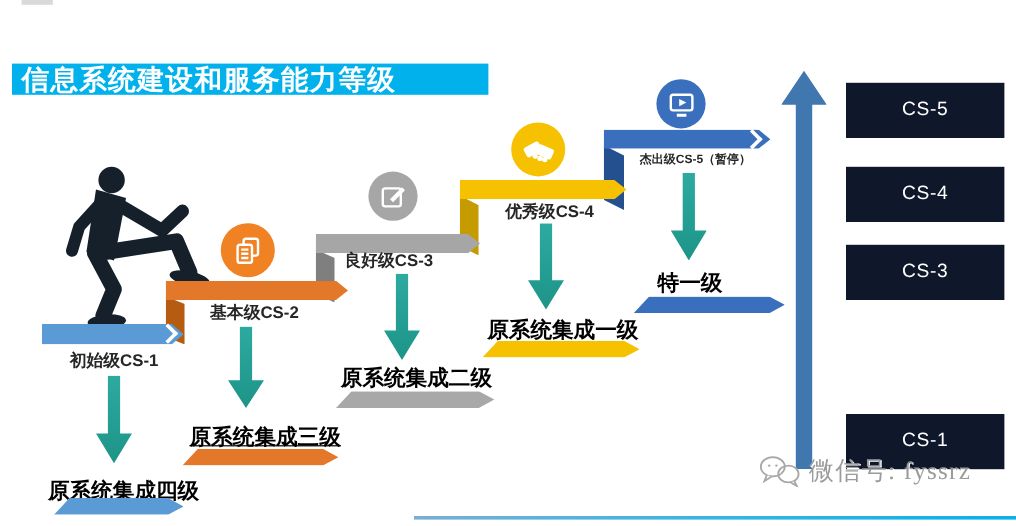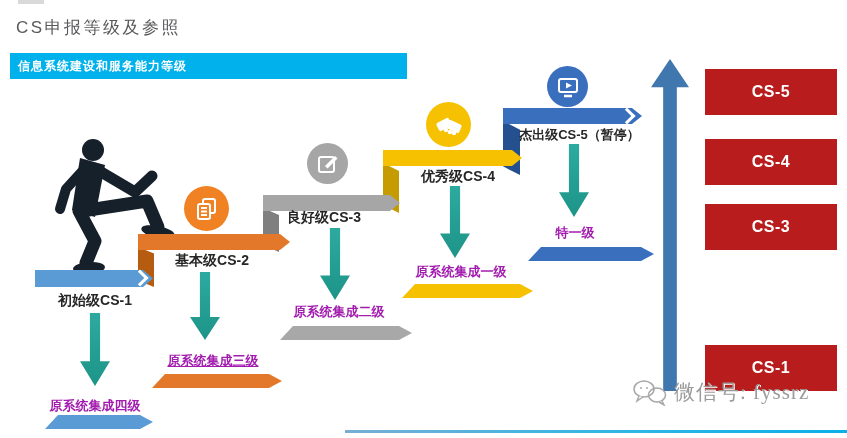--- a/index.html
+++ b/index.html
@@ -5,21 +5,21 @@
   html,body{margin:0;padding:0;background:#fff;}
   #stage{
     position:relative;width:847px;height:438px;background:#ffffff;overflow:hidden;
     font-family:"Liberation Sans","DejaVu Sans",sans-serif;
   }
   .abs{position:absolute;}
   
   .top-mark{left:18px;top:0;width:26px;height:4px;background:#d9d9d9;}
   .page-title{left:16px;top:16px;font-size:17px;letter-spacing:2.5px;color:#58595b;}
   .banner{left:10px;top:53px;width:397px;height:26px;background:#00b1ec;color:#fff;
-    font-weight:bold;font-size:12px;letter-spacing:1px;line-height:26px;padding-left:8px;
+    font-weight:bold;font-size:23px;letter-spacing:1px;line-height:26px;padding-left:8px;
     box-sizing:border-box;}
   
   .bar{height:16px;clip-path:polygon(0 0,calc(100% - 10px) 0,100% 50%,calc(100% - 10px) 100%,0 100%);}
   .bar1{left:35px;top:270px;width:118px;height:17px;background:#5b9bd5;}
   .bar2{left:138px;top:234px;width:152px;background:#e4782a;}
   .bar3{left:263px;top:195px;width:137px;background:#a6a6a6;}
   .bar4{left:383px;top:150px;width:139px;background:#f6c100;}
   .bar5{left:503px;top:108px;width:139px;background:#3a6fbe;}
   
   .fold{clip-path:polygon(0 0,100% 16%,100% 100%,0 84%);}
@@ -31,31 +31,31 @@
   .chev{width:9px;height:9px;border-top:3px solid #fff;border-right:3px solid #fff;
     transform:rotate(45deg);}
   .chev1{left:134px;top:272px;}
   .chev5{left:621px;top:110px;}
   
   .slbl{font-weight:bold;color:#262626;font-size:14px;text-align:center;white-space:nowrap;}
   .lbl1{left:40px;top:292px;width:110px;}
   .lbl2{left:152px;top:252px;width:120px;}
   .lbl3{left:274px;top:209px;width:100px;}
   .lbl4{left:408px;top:168px;width:100px;}
-  .lbl5{left:512px;top:126px;width:135px;font-size:13px;}
+  .lbl5{left:512px;top:126px;width:135px;font-size:10px;}
   
   .darr{width:30px;background:linear-gradient(#2daaa0,#1d9488);
     clip-path:polygon(33% 0,67% 0,67% 66%,100% 66%,50% 100%,0 66%,33% 66%);}
   .da1{left:80px;top:313px;height:73px;}
   .da2{left:190px;top:272px;height:68px;}
   .da3{left:320px;top:228px;height:72px;}
   .da4{left:440px;top:186px;height:72px;}
   .da5{left:559px;top:144px;height:73px;}
   
-  .mlbl{font-weight:bold;color:#a21caf;font-size:13px;text-align:center;white-space:nowrap;}
+  .mlbl{font-weight:bold;color:#000000;font-size:18px;text-align:center;white-space:nowrap;}
   .ml1{left:40px;top:397px;width:110px;}
   .ml2{left:158px;top:352px;width:110px;text-decoration:underline;}
   .ml3{left:284px;top:303px;width:110px;}
   .ml4{left:406px;top:263px;width:110px;}
   .ml5{left:520px;top:224px;width:110px;}
   
   .para{height:14px;clip-path:polygon(13px 0,calc(100% - 13px) 0,100% 50%,calc(100% - 13px) 100%,0 100%);}
   .pa1{left:45px;top:415px;width:108px;background:#5b9bd5;}
   .pa2{left:152px;top:374px;width:130px;background:#e4782a;}
   .pa3{left:280px;top:326px;width:132px;background:#a8a8a8;}
@@ -64,39 +64,38 @@
   
   .icirc{border-radius:50%;display:flex;align-items:center;justify-content:center;}
   .ic2{left:184px;top:186px;width:45px;height:45px;background:#f08223;}
   .ic3{left:307px;top:143px;width:41px;height:41px;background:#a6a6a6;}
   .ic4{left:426px;top:102px;width:45px;height:45px;background:#f6c100;}
   .ic5{left:547px;top:66px;width:41px;height:41px;background:#3a6fbe;}
   
   .up-arrow{left:651px;top:59px;width:38px;height:332px;background:#4077af;
     clip-path:polygon(50% 0,100% 8.5%,68% 8.5%,68% 100%,32% 100%,32% 8.5%,0 8.5%);}
   
-  .csbox{left:705px;width:132px;height:46px;background:#b91c1c;color:#fff;
-    font-weight:bold;font-size:16px;display:flex;align-items:center;justify-content:center;
+  .csbox{left:705px;width:132px;height:46px;background:#0f172a;color:#fff;
+    font-weight:normal;font-size:16px;display:flex;align-items:center;justify-content:center;
     letter-spacing:.5px;}
   .cs5{top:69px;}.cs4{top:139px;}.cs3{top:204px;}.cs2{top:278px;}.cs1{top:345px;}
   
   .watermark{left:632px;top:378px;display:flex;align-items:center;gap:6px;}
   .wm-text{font-size:21px;color:#9b9b9b;text-shadow:1px 1px 0 #fff;letter-spacing:1px;font-family:Liberation Serif, serif;}
   
   .bottom-line{left:345px;top:430px;width:502px;height:3px;
     background:linear-gradient(90deg,#79aed3,#35b6e3,#0ab0e8);}
 </style>
 </head>
 <body>
 
 <div id="stage">
 
   <div class="abs top-mark"></div>
 
-  <div class="abs page-title">CS申报等级及参照</div>
 
   <div class="abs banner">信息系统建设和服务能力等级</div>
 
   <svg class="abs" style="left:52px;top:138px;" width="132" height="142" viewBox="0 0 132 142">
     <g fill="#16202b" stroke="#16202b">
       <circle cx="41" cy="12" r="11" stroke="none"></circle>
       <path d="M28,20 L53,27 L43,79 L20,72 Z" stroke="none"></path>
       <polyline points="44,31 83,54 100,38" fill="none" stroke-width="11" stroke-linecap="round" stroke-linejoin="round"></polyline>
       <polyline points="34,29 14,51 8,71" fill="none" stroke-width="10" stroke-linecap="round" stroke-linejoin="round"></polyline>
       <polyline points="30,73 95,63 106,89" fill="none" stroke-width="13" stroke-linecap="round" stroke-linejoin="round"></polyline>

